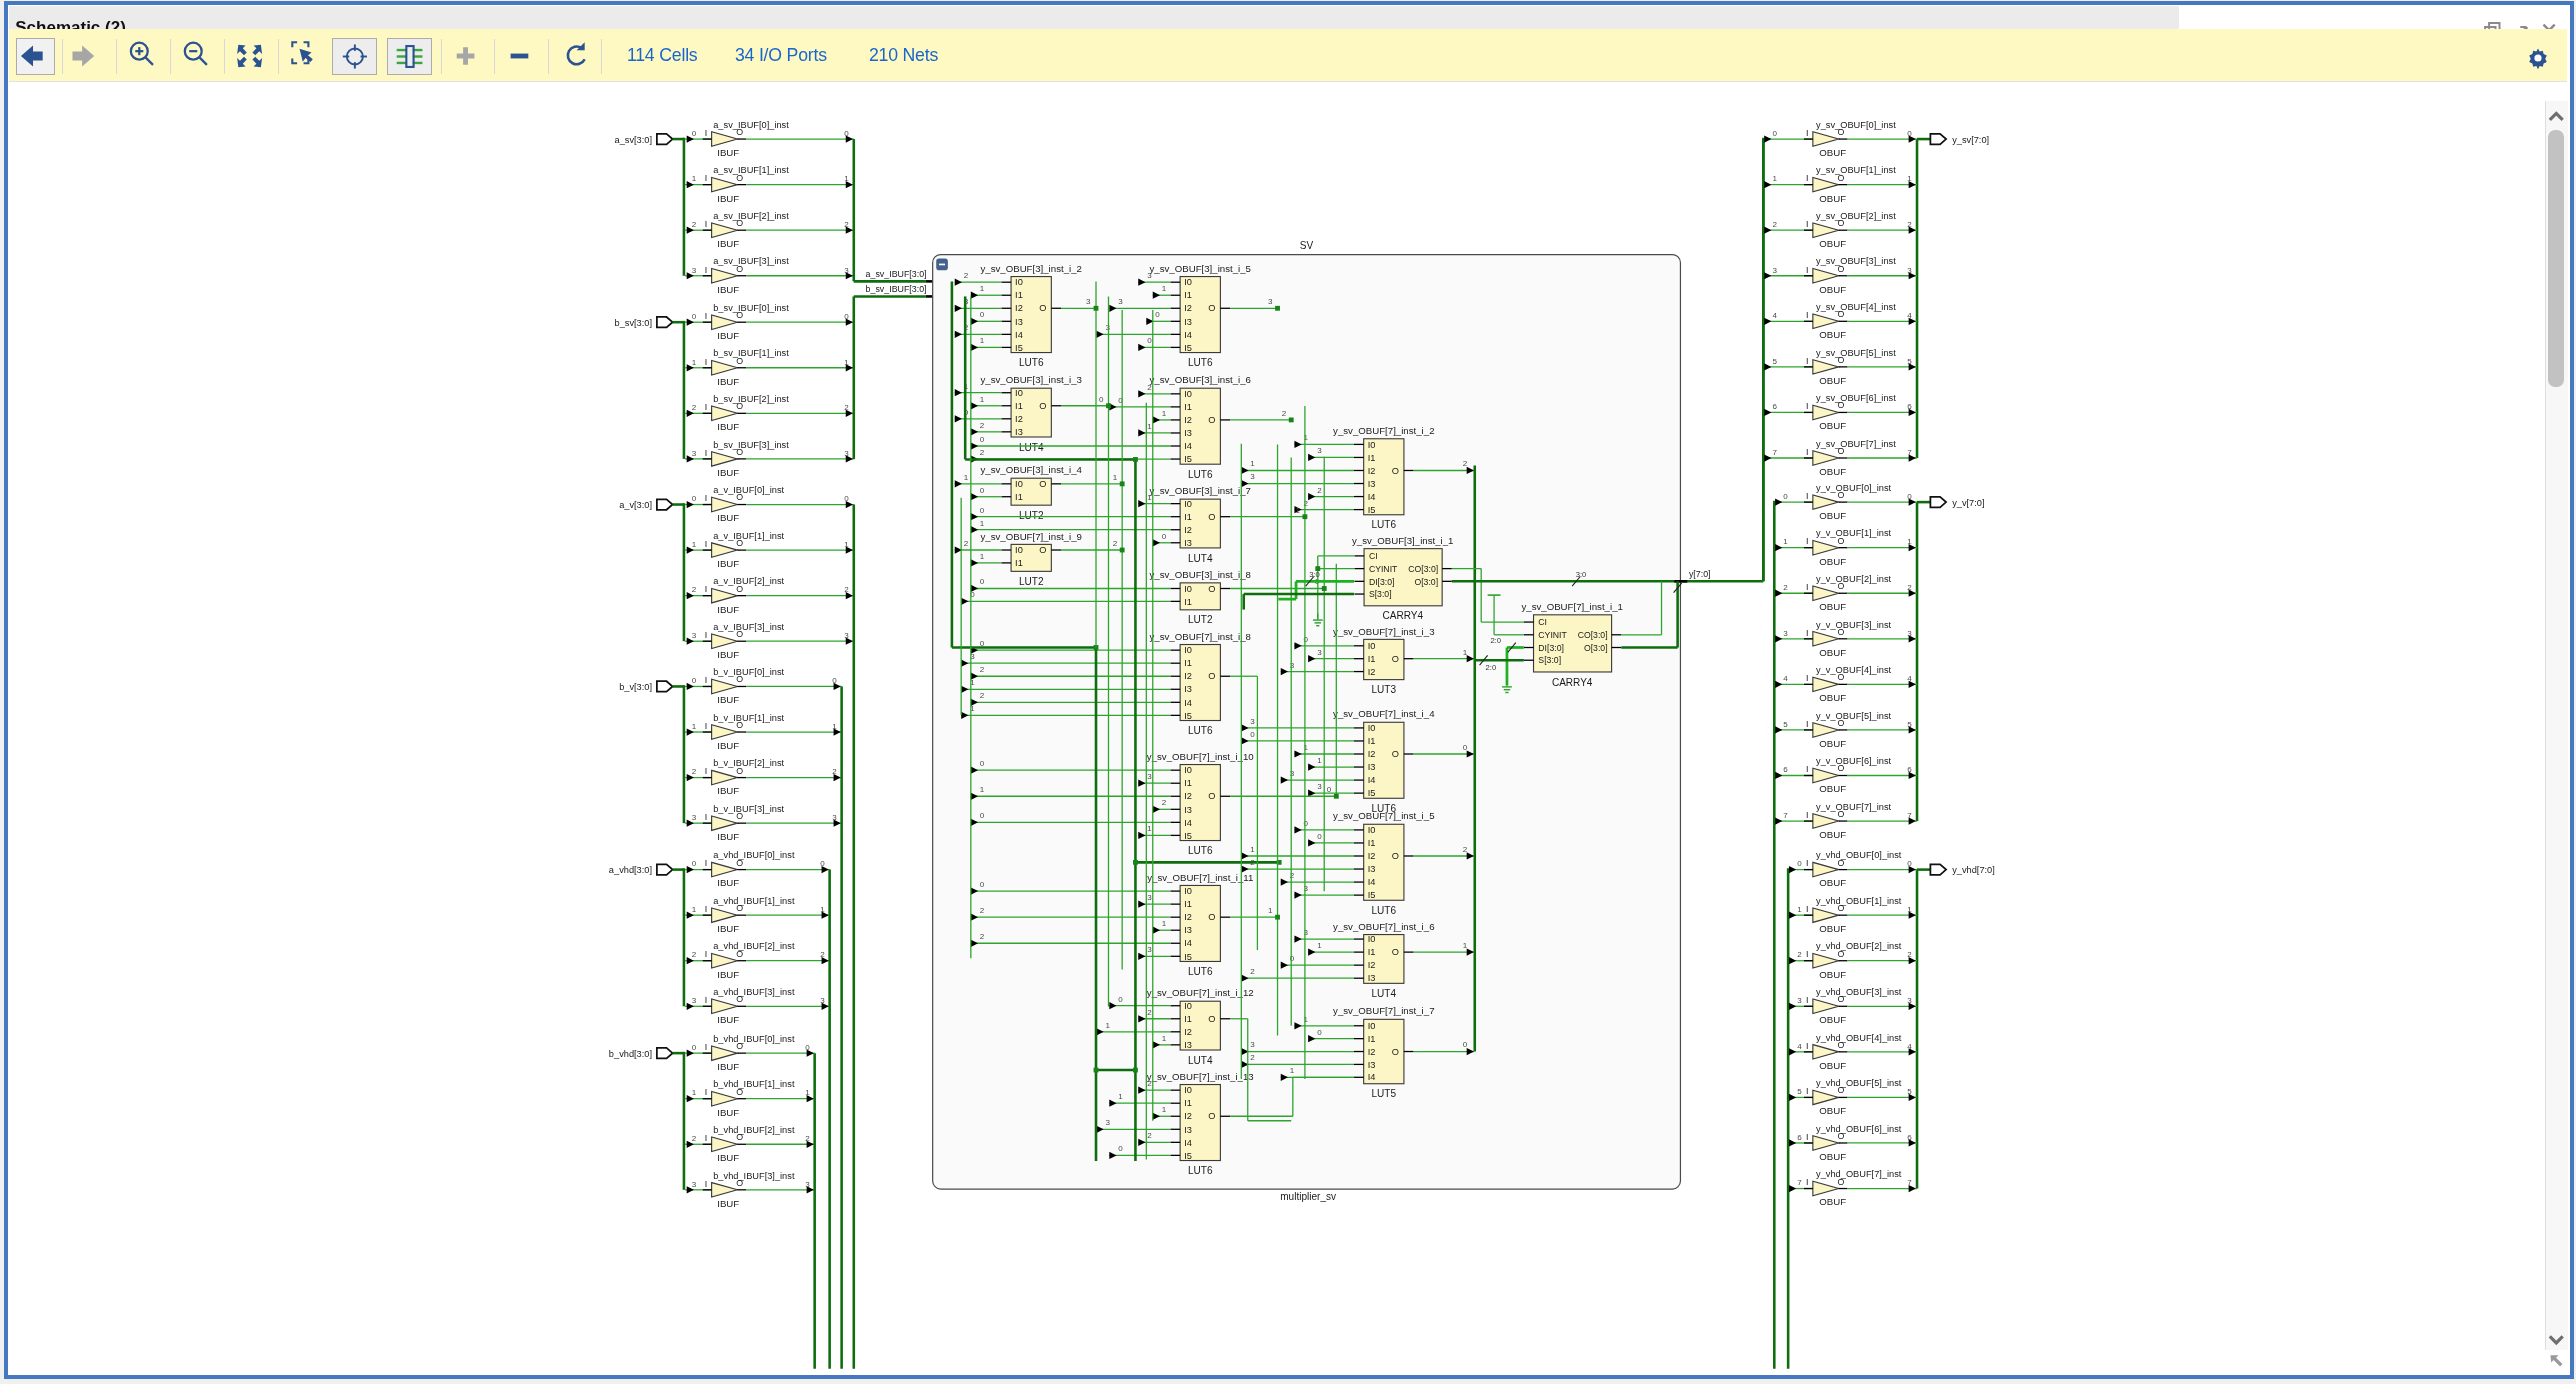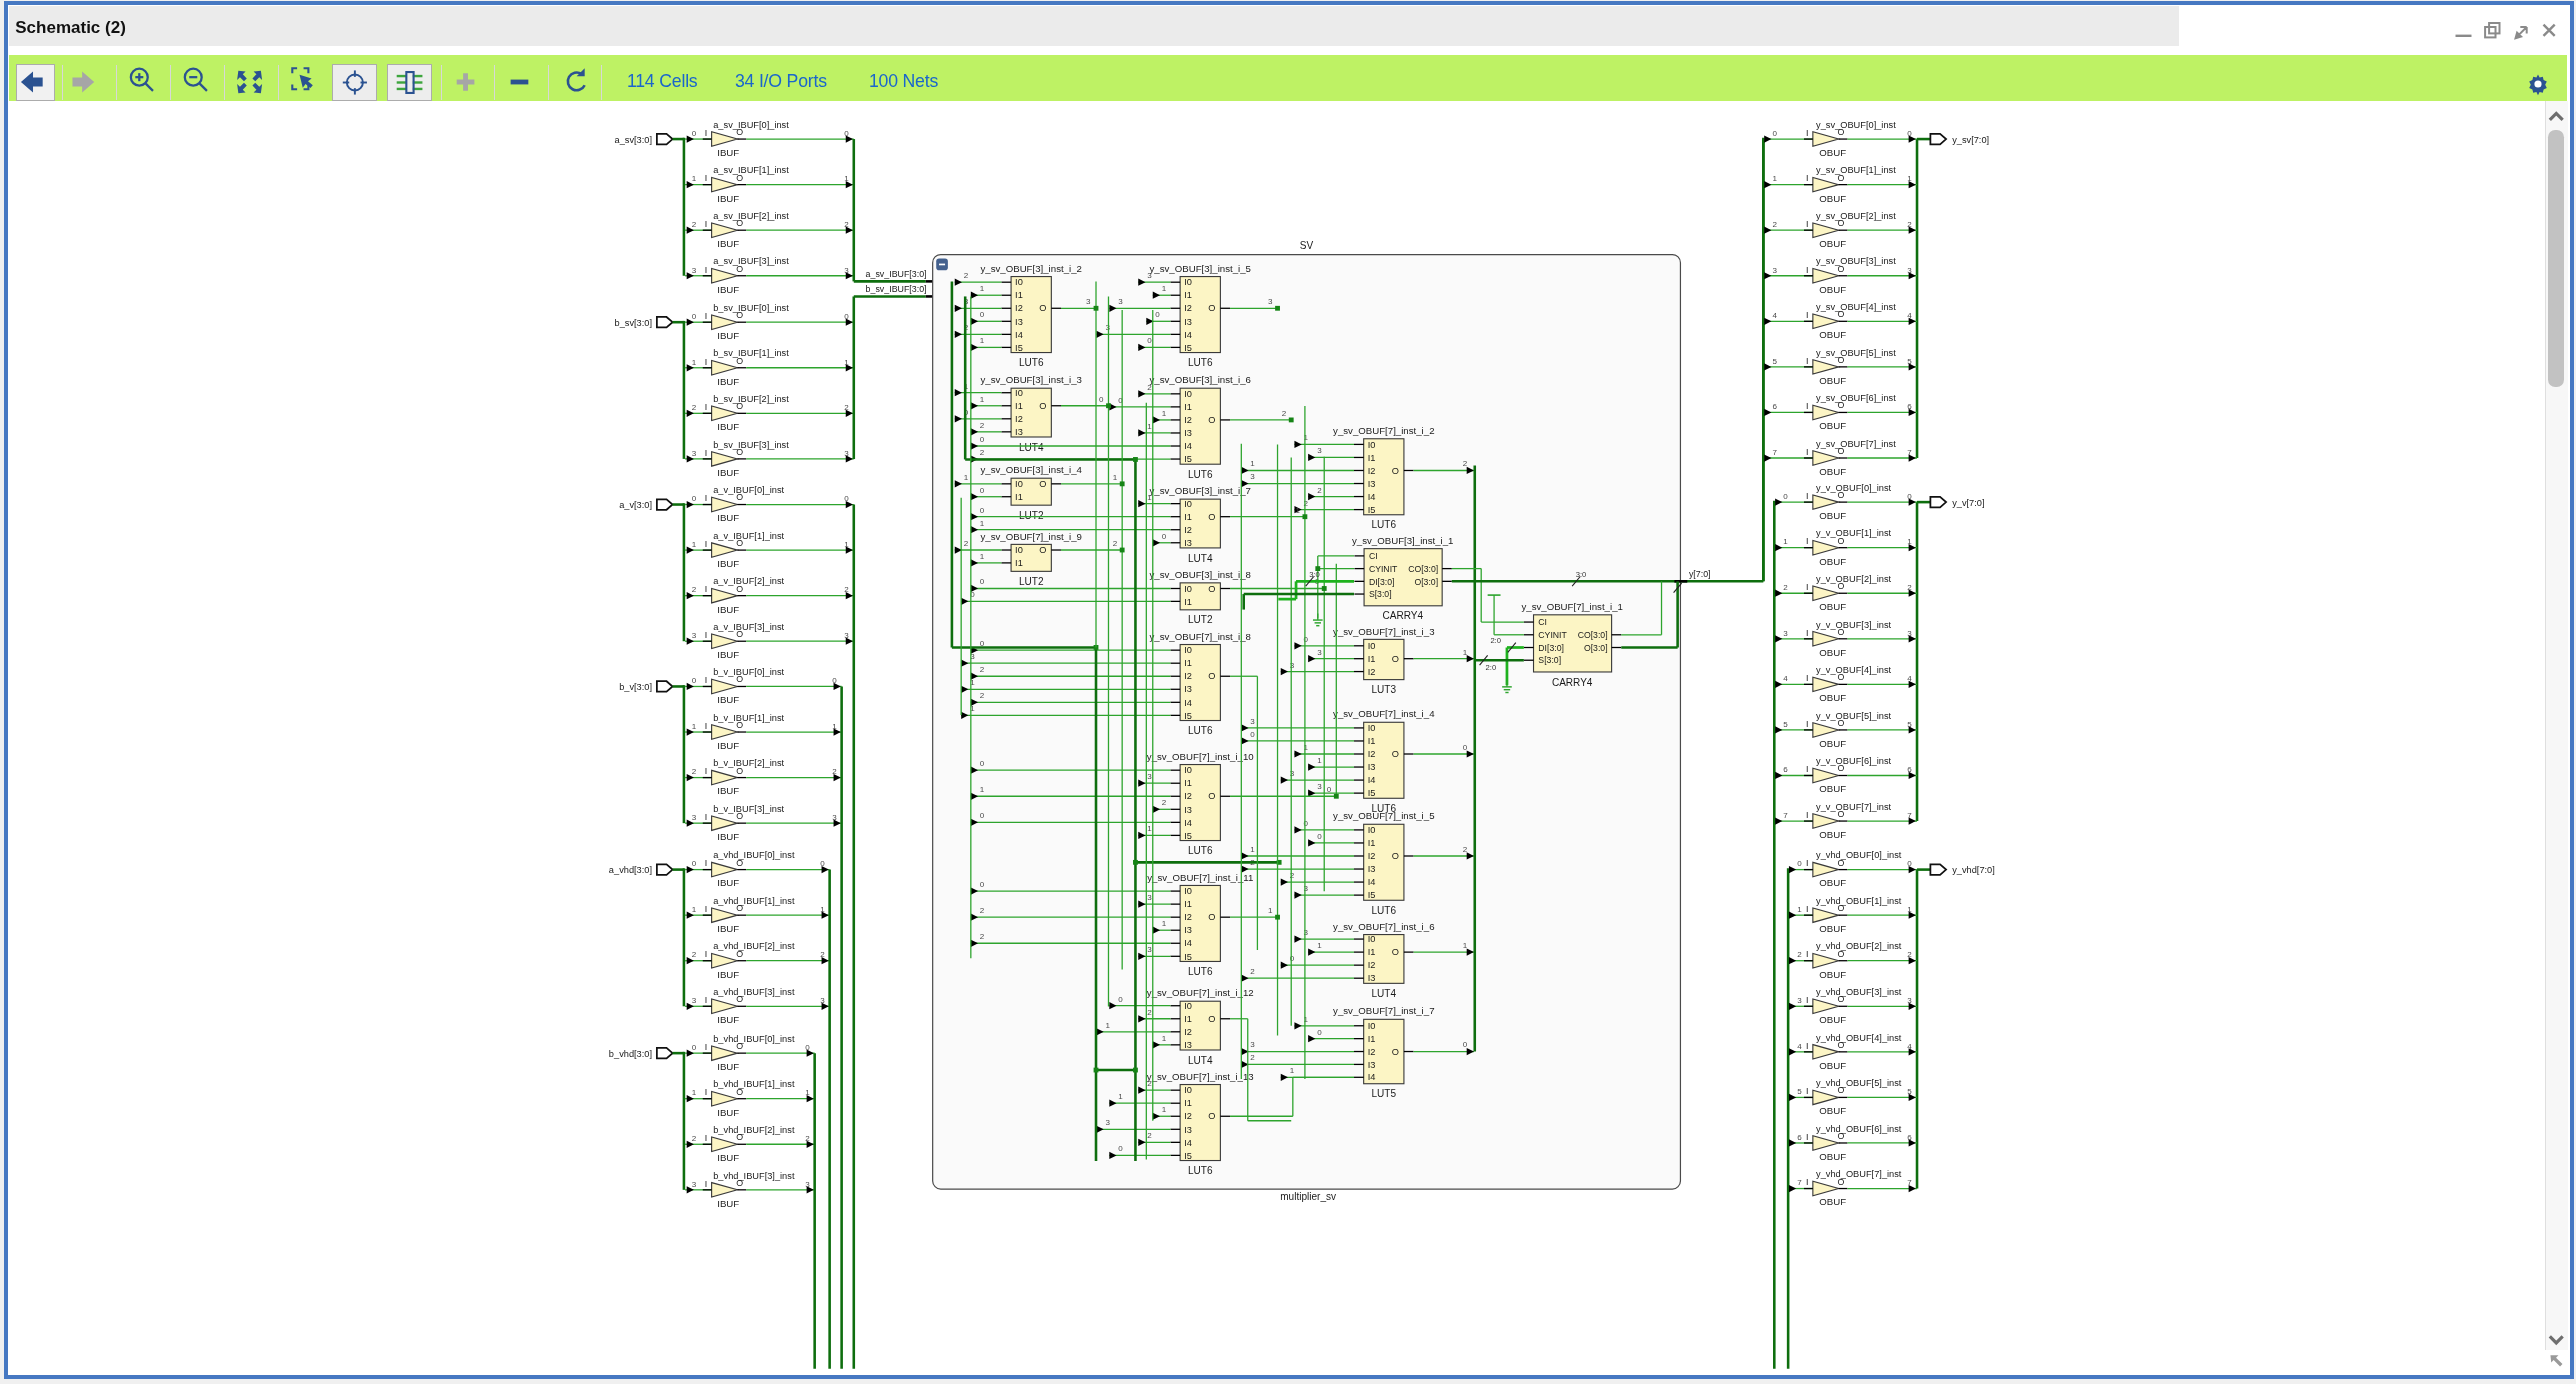--- a/index.html
+++ b/index.html
@@ -1,18 +1,18 @@
 <!DOCTYPE html>
 <html style="font-size:13px"><head><meta charset="utf-8"><style>
 * { margin:0; padding:0; box-sizing:border-box; }
 body { width:2576px; height:1385px; background:#f0f0f0; font-family:"Liberation Sans",sans-serif; position:relative; overflow:hidden; }
 .win { position:absolute; left:4px; top:0.8px; width:2570px; height:1378px; background:#fff; border:4.8px solid #4678c2; }
 .titlebar { position:absolute; left:8.9px; top:5.6px; width:2170px; height:40px; background:#ebebeb; }
 .title { position:absolute; left:6.4px; top:12px; font-size:17px; font-weight:bold; color:#111; }
-.toolbar { position:absolute; left:8.9px; top:55px; width:2558px; height:53px; background:#bef264; border-bottom:1.6px solid #e2e2e2; }
+.toolbar { position:absolute; left:8.9px; top:29px; width:2558px; height:53px; background:#fef9c3; border-bottom:1.6px solid #e2e2e2; }
 .canvas { position:absolute; left:8.9px; top:101px; width:2536px; height:1272px; background:#fff; overflow:hidden; }
 .sep { position:absolute; top:9.7px; width:0.8px; height:35px; background:#d8d8d8; }
 .btn { position:absolute; border:0.8px solid #acacac; background:#f1f1f1; }
 .link { position:absolute; top:16px; font-size:17.7px; color:#1a66cc; letter-spacing:-0.2px; }
 .vsb { position:absolute; left:2545px; top:101px; width:22.5px; height:1249px; background:#f7f7f7; border-left:0.8px solid #dfdfdf; }
 .thumb { position:absolute; left:2548px; top:130px; width:16px; height:257px; background:#c2c2c2; border-radius:7.2px; }
 </style></head>
 <body>
 <div class="win"></div>
 <div class="titlebar">
@@ -82,21 +82,21 @@
   <svg style="position:absolute;left:434px;top:2.4px" width="161" height="50" viewBox="0 0 200 62">
     <path d="M17,28 h8 v-8 h6 v8 h8 v6 h-8 v8 h-6 v-8 h-8 z" fill="#a6a6a6"></path>
     <rect x="84" y="28" width="22" height="6" fill="#2b5291"></rect>
     <g stroke="#2b5291" stroke-width="3.2" fill="none">
       <path d="M172,21 a11,11 0 1 0 4,14"></path>
     </g>
     <path d="M176,14 v10 h-10 z" fill="#2b5291"></path>
   </svg>
   <div class="link" style="left:618px">114 Cells</div>
   <div class="link" style="left:726px">34 I/O Ports</div>
-  <div class="link" style="left:860px">100 Nets</div>
+  <div class="link" style="left:860px">210 Nets</div>
   <svg style="position:absolute;left:2517px;top:17px" width="24" height="24" viewBox="0 0 30 30">
     <path d="M15,3 l2,4 4,-1 1,4 4,2 -2,4 2,4 -4,2 -1,4 -4,-1 -2,4 -2,-4 -4,1 -1,-4 -4,-2 2,-4 -2,-4 4,-2 1,-4 4,1 z" fill="#2b5291"></path>
     <circle cx="15" cy="15" r="4.5" fill="#fff"></circle>
   </svg>
 </div>
 <div class="canvas">
 <svg style="position:absolute;left:-8.9px;top:-101px" width="2576" height="1385" viewBox="0 0 3200 1720" font-family="Liberation Sans,sans-serif">
 <path d="M816,166.0 h12 l7.5,6.5 l-7.5,6.5 h-12 z" fill="#fff" stroke="#111" stroke-width="2.2"></path>
 <line x1="835.5" y1="172.5" x2="850" y2="172.5" stroke="#0e6e0e" stroke-width="3.2"></line>
 <text x="810" y="177.0" font-size="11.5" fill="#1a1a1a" text-anchor="end">a_sv[3:0]</text>

